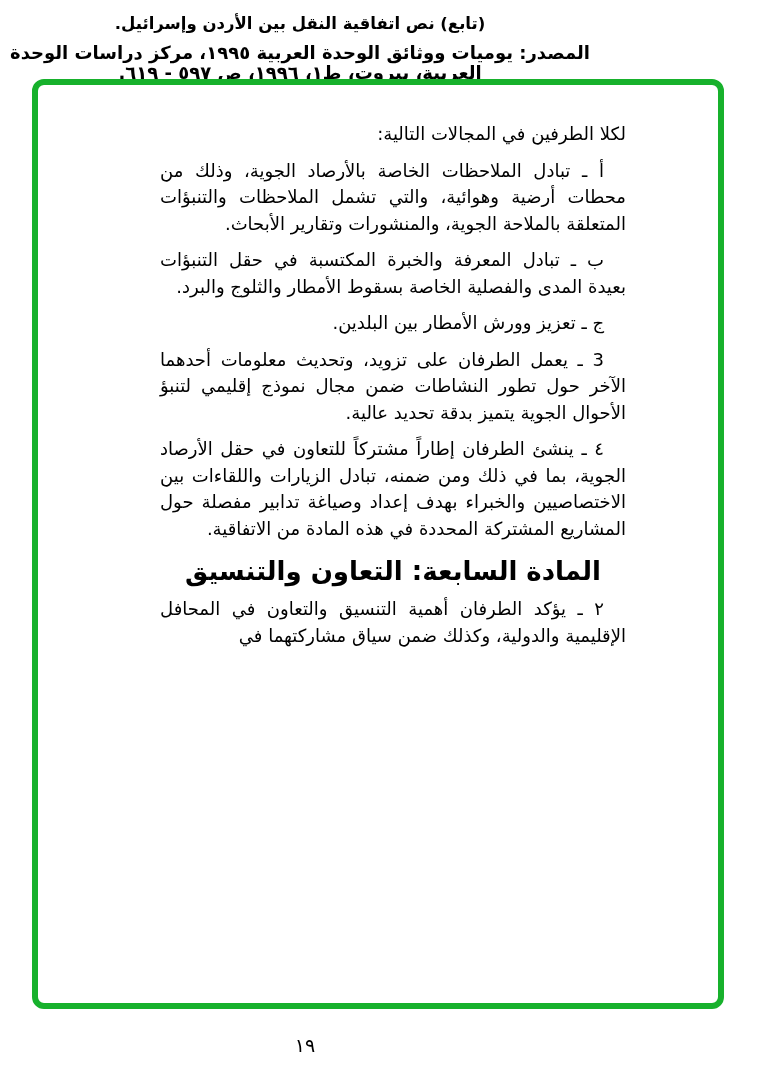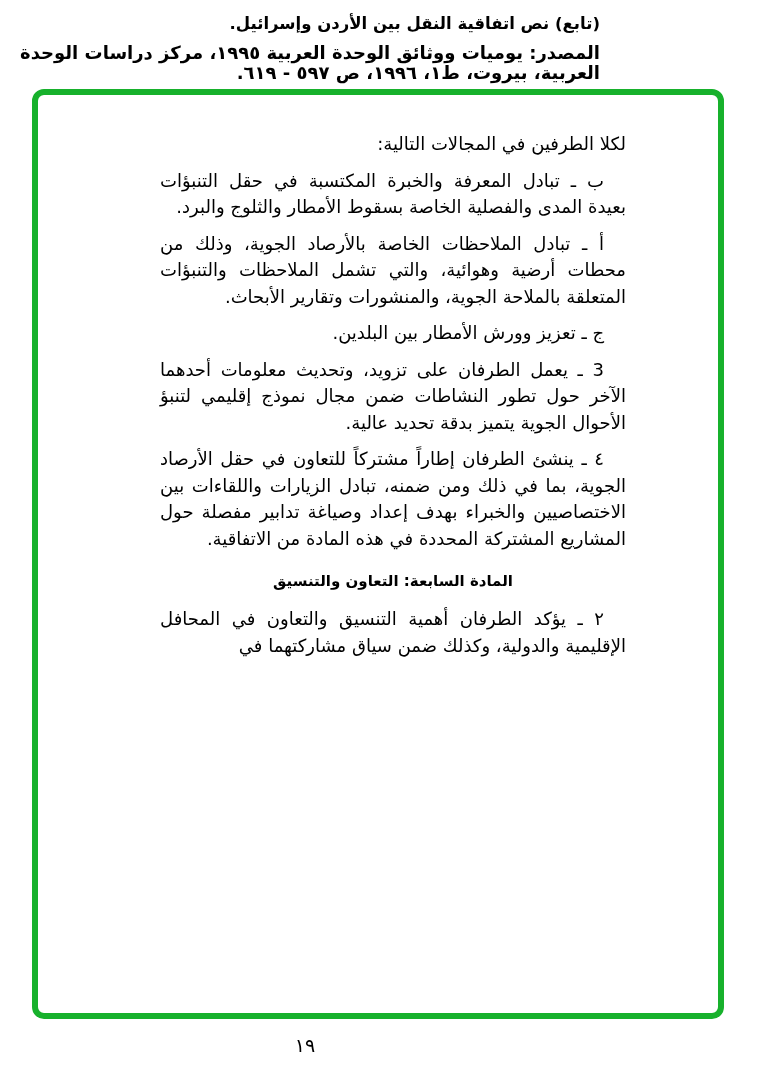--- a/index.html
+++ b/index.html
@@ -14,38 +14,38 @@
     background: #ffffff;
     font-family: "DejaVu Sans", sans-serif;
     color: #000000;
     overflow: hidden;
   }
   .header {
     position: absolute;
     top: 12px;
     left: 0;
     width: 600px;
-    text-align: right;
+    text-align: center;
     direction: rtl;
   }
   .header-title {
     font-size: 16.5px;
     font-weight: bold;
     line-height: 24px;
   }
   .header-source {
     margin-top: 7px;
     font-size: 18px;
     font-weight: bold;
     line-height: 20px;
   }
   .frame {
     position: absolute;
     left: 32px;
-    top: 89px;
+    top: 79px;
     width: 692px;
     height: 930px;
     box-sizing: border-box;
     border: 6px solid #3b82f6;
     border-radius: 12px;
     background: #ffffff;
     overflow: hidden;
   }
   .content {
     position: absolute;
@@ -60,21 +60,21 @@
   .content p {
     margin: 0 0 10px 0;
     text-indent: 22px;
   }
   .content p.no-indent {
     text-indent: 0;
     text-align: right;
   }
   .content h2.section-heading {
     margin: 14px 0 10px 0;
-    font-size: 15px;
+    font-size: 26px;
     font-weight: bold;
     text-align: center;
     line-height: 30px;
   }
   .page-number {
     position: absolute;
     top: 1034px;
     left: 0;
     width: 610px;
     text-align: center;
@@ -88,22 +88,22 @@
 <div class="page">
 
   <div class="header">
     <div class="header-title">(تابع) نص اتفاقية النقل بين الأردن وإسرائيل.</div>
     <div class="header-source">المصدر: يوميات ووثائق الوحدة العربية ١٩٩٥، مركز دراسات الوحدة العربية، بيروت، ط١، ١٩٩٦، ص ٥٩٧ - ٦١٩.</div>
   </div>
 
   <div class="frame" style="border-color: rgb(23, 177, 44);">
     <div class="content">
       <p class="no-indent">لكلا الطرفين في المجالات التالية:</p>
+      <p>أ ـ تبادل الملاحظات الخاصة بالأرصاد الجوية، وذلك من محطات أرضية وهوائية، والتي تشمل الملاحظات والتنبؤات المتعلقة بالملاحة الجوية، والمنشورات وتقارير الأبحاث.</p>
       <p>ب ـ تبادل المعرفة والخبرة المكتسبة في حقل التنبؤات بعيدة المدى والفصلية الخاصة بسقوط الأمطار والثلوج والبرد.</p>
-      <p>أ ـ تبادل الملاحظات الخاصة بالأرصاد الجوية، وذلك من محطات أرضية وهوائية، والتي تشمل الملاحظات والتنبؤات المتعلقة بالملاحة الجوية، والمنشورات وتقارير الأبحاث.</p>
       <p>ج ـ تعزيز وورش الأمطار بين البلدين.</p>
       <p>3 ـ يعمل الطرفان على تزويد، وتحديث معلومات أحدهما الآخر حول تطور النشاطات ضمن مجال نموذج إقليمي لتنبؤ الأحوال الجوية يتميز بدقة تحديد عالية.</p>
       <p>٤ ـ ينشئ الطرفان إطاراً مشتركاً للتعاون في حقل الأرصاد الجوية، بما في ذلك ومن ضمنه، تبادل الزيارات واللقاءات بين الاختصاصيين والخبراء بهدف إعداد وصياغة تدابير مفصلة حول المشاريع المشتركة المحددة في هذه المادة من الاتفاقية.</p>
       <h2 class="section-heading">المادة السابعة:  التعاون والتنسيق</h2>
       <p>٢ ـ يؤكد الطرفان أهمية التنسيق والتعاون في المحافل الإقليمية والدولية، وكذلك ضمن سياق مشاركتهما في</p>
     </div>
   </div>
 
   <div class="page-number">١٩</div>
 

